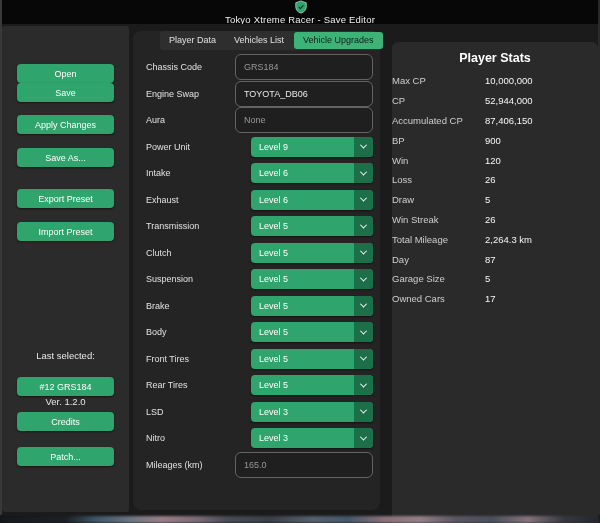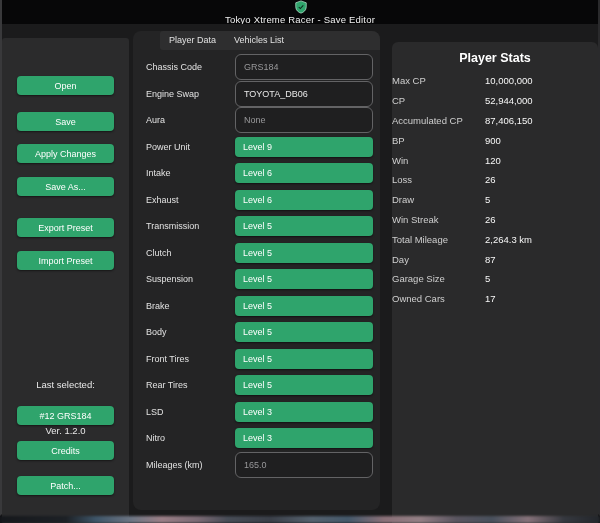--- a/index.html
+++ b/index.html
@@ -29,33 +29,33 @@
   }
   .win-btn.min { font-size: 10px; }
   .win-btn.max { font-size: 9px; }
   .win-btn.close { font-size: 13px; }
 
   
   .content { position: relative; height: 492px; background: #1b1b1c; }
 
   
   .sidebar {
-    position: absolute; left: 0px; top: 14px; width: 127px; height: 486px;
+    position: absolute; left: 0px; top: 2px; width: 127px; height: 486px;
     background: #2b2b2c; border-radius: 3px;
     display: flex; flex-direction: column; align-items: center;
   }
   .sb-btn, .green-btn {
     width: 97px; height: 19px; flex: 0 0 19px;
     background: #2fa46c; color: #ffffff; font-size: 9px; font-family: inherit;
     border: none; border-radius: 4px;
     box-shadow: 0 1px 2px rgba(0,0,0,.5);
     cursor: default;
   }
   .sb-btn:nth-of-type(1) { margin-top: 38px; }
-  .sb-btn:nth-of-type(2) { margin-top: 17px; }
+  .sb-btn:nth-of-type(2) { }
   .sb-btn:nth-of-type(3) { margin-top: 13px; }
   .sb-btn:nth-of-type(4) { margin-top: 14px; }
   .sb-btn:nth-of-type(5) { margin-top: 22px; }
   .sb-btn:nth-of-type(6) { margin-top: 14px; }
   .side-label { color: #e8e8e8; font-size: 9.5px; }
   .last-label  { margin-top: 109px; }
   .last-btn    { margin-top: 16px; }
   .ver-label   { }
   .credits-btn { margin-top: 5px; }
   .patch-btn   { margin-top: 16px; }
@@ -85,24 +85,23 @@
   }
   .flabel { flex: 1; color: #e2e2e2; font-size: 9px; }
   .finput {
     width: 138px; height: 20px;
     background: #1f1f20; border: 1px solid #636365; border-radius: 6px;
     color: #e8e8e8; font-size: 9px; font-family: inherit; padding: 12px 8px;
     outline: none;
   }
   .finput.muted { color: #98989a; }
   .fselect {
-    width: 138px; height: 20px; display: flex; overflow: hidden;
+    width: 122px; height: 20px; display: flex; overflow: hidden;
     background: #2fa46c; border-radius: 4px;
     box-shadow: 0 1px 2px rgba(0,0,0,.5);
-    flex-direction: column;
   }
   .fselect-value { flex: 1; color: #ffffff; font-size: 9px; line-height: 20px; padding-left: 8px; }
   .chev-zone {
     width: 19px; background: #1d6f4a; display: flex; align-items: center; justify-content: center;
   }
   .chev {
     display: block; width: 5px; height: 5px;
     border-right: 1.5px solid #fff; border-bottom: 1.5px solid #fff;
     transform: rotate(45deg) translate(-1px,-1px);
   }
@@ -164,20 +163,21 @@
       <button class="green-btn last-btn">#12 GRS184</button>
       <span class="side-label ver-label">Ver. 1.2.0</span>
       <button class="green-btn credits-btn">Credits</button>
       <button class="green-btn patch-btn">Patch...</button>
     </aside>
 
     <section class="main-panel">
       <div class="tabbar">
           <div class="tab">Player Data</div>
           <div class="tab">Vehicles List</div>
+          <div class="tab active">Vehicle Upgrades</div>
         </div>
       <div class="form">
           <div class="frow">
             <span class="flabel">Chassis Code</span>
             <input class="finput muted" value="GRS184" style="">
           </div>
           <div class="frow">
             <span class="flabel">Engine Swap</span>
             <input class="finput" value="TOYOTA_DB06" style="">
           </div>

